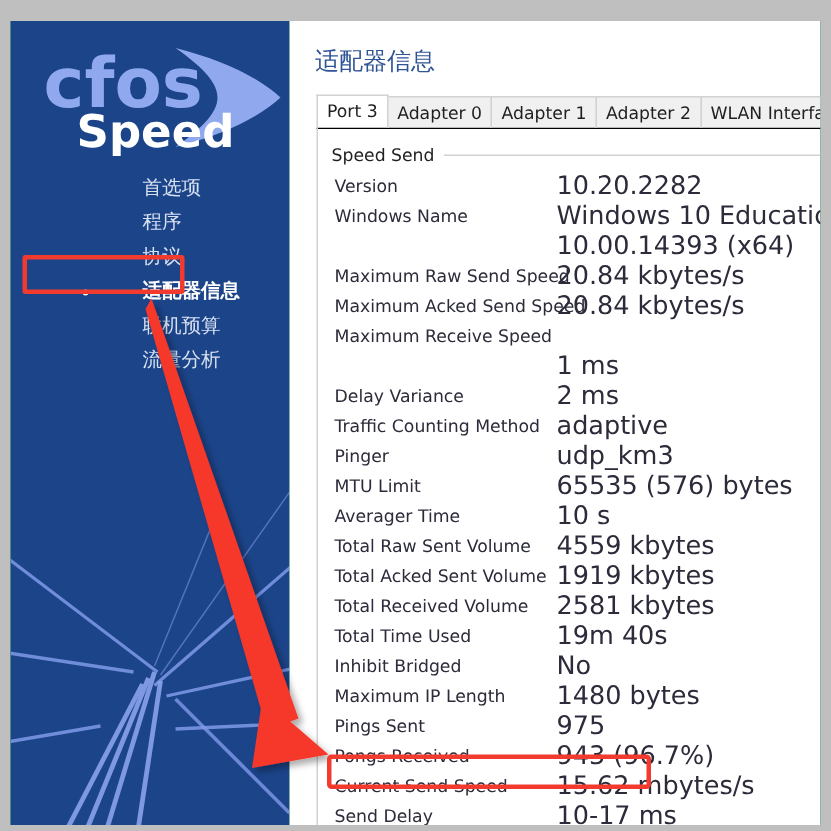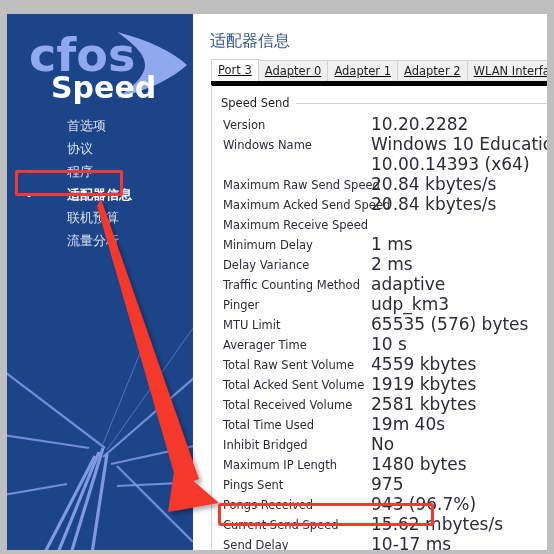--- a/index.html
+++ b/index.html
@@ -69,20 +69,21 @@
   }
   .nav-item {
     position: relative;
     height: 23px;
     line-height: 23px;
     padding-left: 60px;
     color: #d8e2f3;
     font-size: 13px;
     font-family: "DejaVu Sans", "Liberation Sans", sans-serif;
     white-space: nowrap;
+    margin-left: 28px;
   }
   .nav-item.active {
     color: #ffffff;
     font-weight: bold;
   }
   .nav-item.active .bullet {
     position: absolute;
     left: 20px;
     top: 10px;
     width: 4px;
@@ -127,23 +128,22 @@
 
   
   #tabs {
     position: absolute;
     left: 18px;
     top: 50px;
     width: 340px;
     height: 22px;
     display: flex;
     align-items: flex-end;
-    border-bottom: 5px solid #000000;
-    box-sizing: border-box;
-    text-decoration: underline;
+    border-bottom: 1px solid #000000;
+    box-sizing: border-box;
   }
   .tab {
     height: 21px;
     line-height: 20px;
     padding: 0 6px;
     font-size: 11.5px;
     color: #1f1f1f;
     background: #f0f0f0;
     border: 1px solid #d2d2d2;
     border-bottom: none;
@@ -292,24 +292,24 @@
 
           <text x="30" y="72" font-family="'DejaVu Sans','Liberation Sans',sans-serif" font-size="30" font-weight="bold" fill="#ffffff">Speed</text>
         </svg>
       </div>
 
       <div class="nav">
         <div class="nav-item">
           <span>首选项</span>
         </div>
         <div class="nav-item">
+          <span>程序</span>
+        </div>
+        <div class="nav-item">
           <span>协议</span>
-        </div>
-        <div class="nav-item">
-          <span>程序</span>
         </div>
         <div class="nav-item active">
           <span class="bullet"></span>
           <span>适配器信息</span>
         </div>
         <div class="nav-item">
           <span>联机预算</span>
         </div>
         <div class="nav-item">
           <span>流量分析</span>
@@ -352,21 +352,20 @@
           <span class="info-val">20.84 kbytes/s</span>
         </div>
         <div class="info-row">
           <span class="info-key">Maximum Acked Send Speed</span>
           <span class="info-val">20.84 kbytes/s</span>
         </div>
         <div class="info-row">
           <span class="info-key">Maximum Receive Speed</span>
         </div>
         <div class="info-row">
-          <span class="info-key">Minimum Delay</span>
           <span class="info-val">1 ms</span>
         </div>
         <div class="info-row">
           <span class="info-key">Delay Variance</span>
           <span class="info-val">2 ms</span>
         </div>
         <div class="info-row">
           <span class="info-key">Traffic Counting Method</span>
           <span class="info-val">adaptive</span>
         </div>

